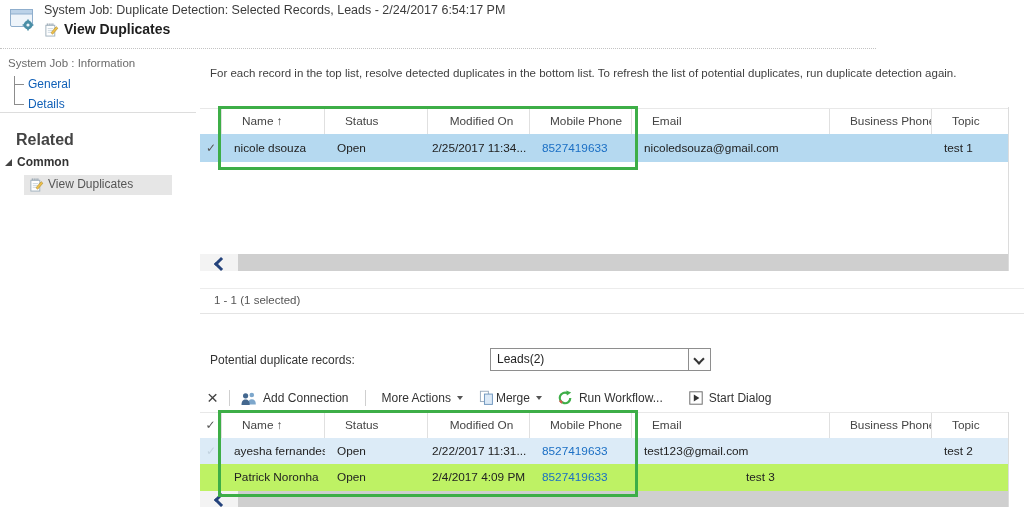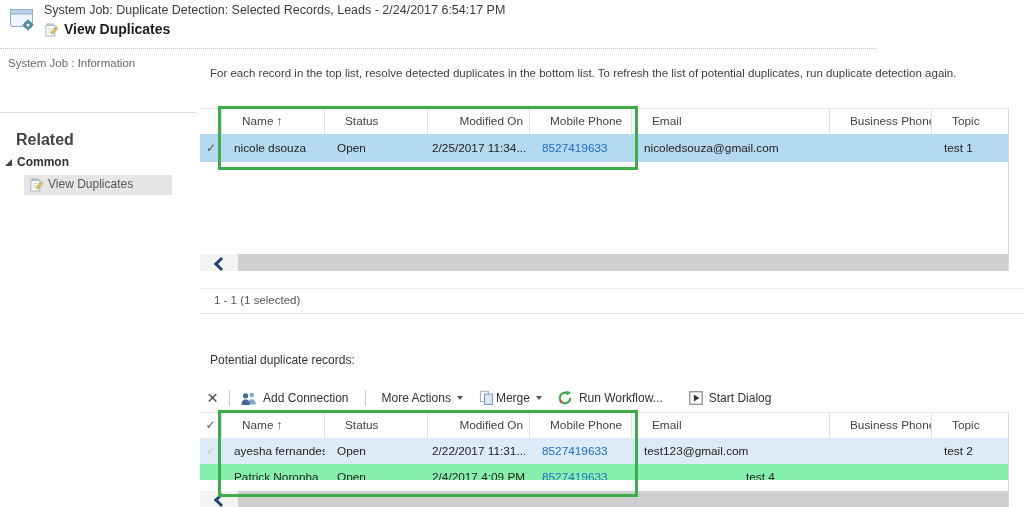--- a/index.html
+++ b/index.html
@@ -37,21 +37,21 @@
   .grow{position:absolute;left:200px;width:808px;display:flex;cursor:pointer;}
   .cell{padding-left:12px;box-sizing:border-box;white-space:nowrap;overflow:hidden;color:#222;font-size:11.8px;}
   .col-check{width:22px;padding-left:0;text-align:center;}
   .col-name{width:103px;}
   .col-status{width:103px;}
   .col-modified{width:102px;padding-left:4px;padding-right:6px;text-align:right;}
   .col-mobile{width:102px;}
   .col-email{width:198px;}
   .col-biz{width:102px;}
   .col-topic{width:76px;}
-  .hcell.col-modified{text-align:right;padding-left:12px;}
+  .hcell.col-modified{text-align:center;padding-left:12px;}
   .check{color:#555;font-size:12px;}
   .check.faint{color:#c3d3e0;}
   .phone-link{color:#1b6fc4;text-decoration:none;cursor:pointer;}
   .vstrip{position:absolute;left:1008px;width:16px;background:#fff;border-left:1px solid #dcdcdc;}
 
   
   .hscroll{position:absolute;left:200px;width:808px;background:#f3f3f3;cursor:pointer;}
   .hscroll .thumb{position:absolute;left:38px;right:0;top:0;bottom:0;background:#cfcfcf;}
   .chev-left{position:absolute;left:16px;top:5px;width:7px;height:7px;border-style:solid;border-color:#24437c;border-width:3px 0 0 3px;transform:rotate(-45deg);}
 
@@ -97,20 +97,24 @@
         <rect x="2" y="3.5" width="9.5" height="11.5" fill="#fefefe" stroke="#9fb0bd"></rect>
         <path d="M3.5 3.5v-2 M5.5 3.5v-2 M7.5 3.5v-2 M9.5 3.5v-2" stroke="#8a9aa8"></path>
         <path d="M4 7h6 M4 9h6 M4 11h4" stroke="#ccd7e0"></path>
         <path d="M7.5 11.5 L13 5 L14.8 6.6 L9.2 13 Z" fill="#f0c14b" stroke="#b18f2e" stroke-width="0.7"></path>
       </svg>
     </span>
     <div class="subtitle">View Duplicates</div>
   </div>
 
   <div class="side-label">System Job : Information</div>
+  <div class="tree">
+    <div class="titem">General</div>
+    <div class="titem">Details</div>
+  </div>
   <div class="side-div"></div>
   <div class="related">Related</div>
   <div class="common">
     <span class="tri-expand"></span><span>Common</span>
   </div>
   <div class="side-item">
     <svg width="15" height="15" viewBox="0 0 16 16">
       <rect x="2" y="3.5" width="9.5" height="11.5" fill="#fefefe" stroke="#9fb0bd"></rect>
       <path d="M3.5 3.5v-2 M5.5 3.5v-2 M7.5 3.5v-2 M9.5 3.5v-2" stroke="#8a9aa8"></path>
       <path d="M4 7h6 M4 9h6 M4 11h4" stroke="#ccd7e0"></path>
@@ -145,20 +149,26 @@
   <div class="hscroll" style="top:254px;height:17px">
     <span class="chev-left"></span>
     <span class="thumb"></span>
   </div>
   <div class="gstatus">
     <span>1 - 1 (1 selected)</span>
   </div>
   <div class="anno" style="left:218px;top:106px;width:414px;height:58px"></div>
 
   <div class="pot-label">Potential duplicate records:</div>
+  <div class="pot-select">
+    <span class="val">Leads(2)</span>
+    <span class="btn">
+        <span class="chev-down"></span>
+      </span>
+  </div>
 
   <div class="toolbar">
     <span class="tbtn">
         <span class="xglyph">×</span>
       </span>
     <span class="sep"></span>
     <span class="tbtn">
       <svg width="16" height="13" viewBox="0 0 16 13">
         <circle cx="10.8" cy="3" r="2.3" fill="#7da7cc"></circle>
         <path d="M7 12.5 C7 9 8.4 7.2 10.8 7.2 C13.2 7.2 14.8 9 14.8 12.5 Z" fill="#7da7cc"></path>
@@ -210,28 +220,28 @@
   <div class="grow" style="top:438px;height:26px;line-height:26px;background:#dcebf7">
     <div class="cell col-check"><span class="check faint">✓</span></div>
     <div class="cell col-name">ayesha fernandes</div>
     <div class="cell col-status">Open</div>
     <div class="cell col-modified">2/22/2017 11:31...</div>
     <div class="cell col-mobile"><a class="phone-link">8527419633</a></div>
     <div class="cell col-email">test123@gmail.com</div>
     <div class="cell col-biz"></div>
     <div class="cell col-topic">test 2</div>
   </div>
-  <div class="grow" style="top:464px;height:16px;line-height:26px;background:#86efac">
+  <div class="grow" style="top:464px;height:44px;line-height:26px;background:#bef264">
     <div class="cell col-check"></div>
     <div class="cell col-name">Patrick Noronha</div>
     <div class="cell col-status">Open</div>
     <div class="cell col-modified">2/4/2017 4:09 PM</div>
     <div class="cell col-mobile"><a class="phone-link">8527419633</a></div>
     <div class="cell col-biz"></div>
-    <div class="cell col-topic">test 4</div>
+    <div class="cell col-topic">test 3</div>
   </div>
   <div class="vstrip" style="top:412px;height:95px"></div>
   <div class="hscroll" style="top:491px;height:16px">
     <span class="chev-left" style="top:4px"></span>
     <span class="thumb"></span>
   </div>
   <div class="anno" style="left:218px;top:410px;width:414px;height:81px"></div>
 
 </div>
 

